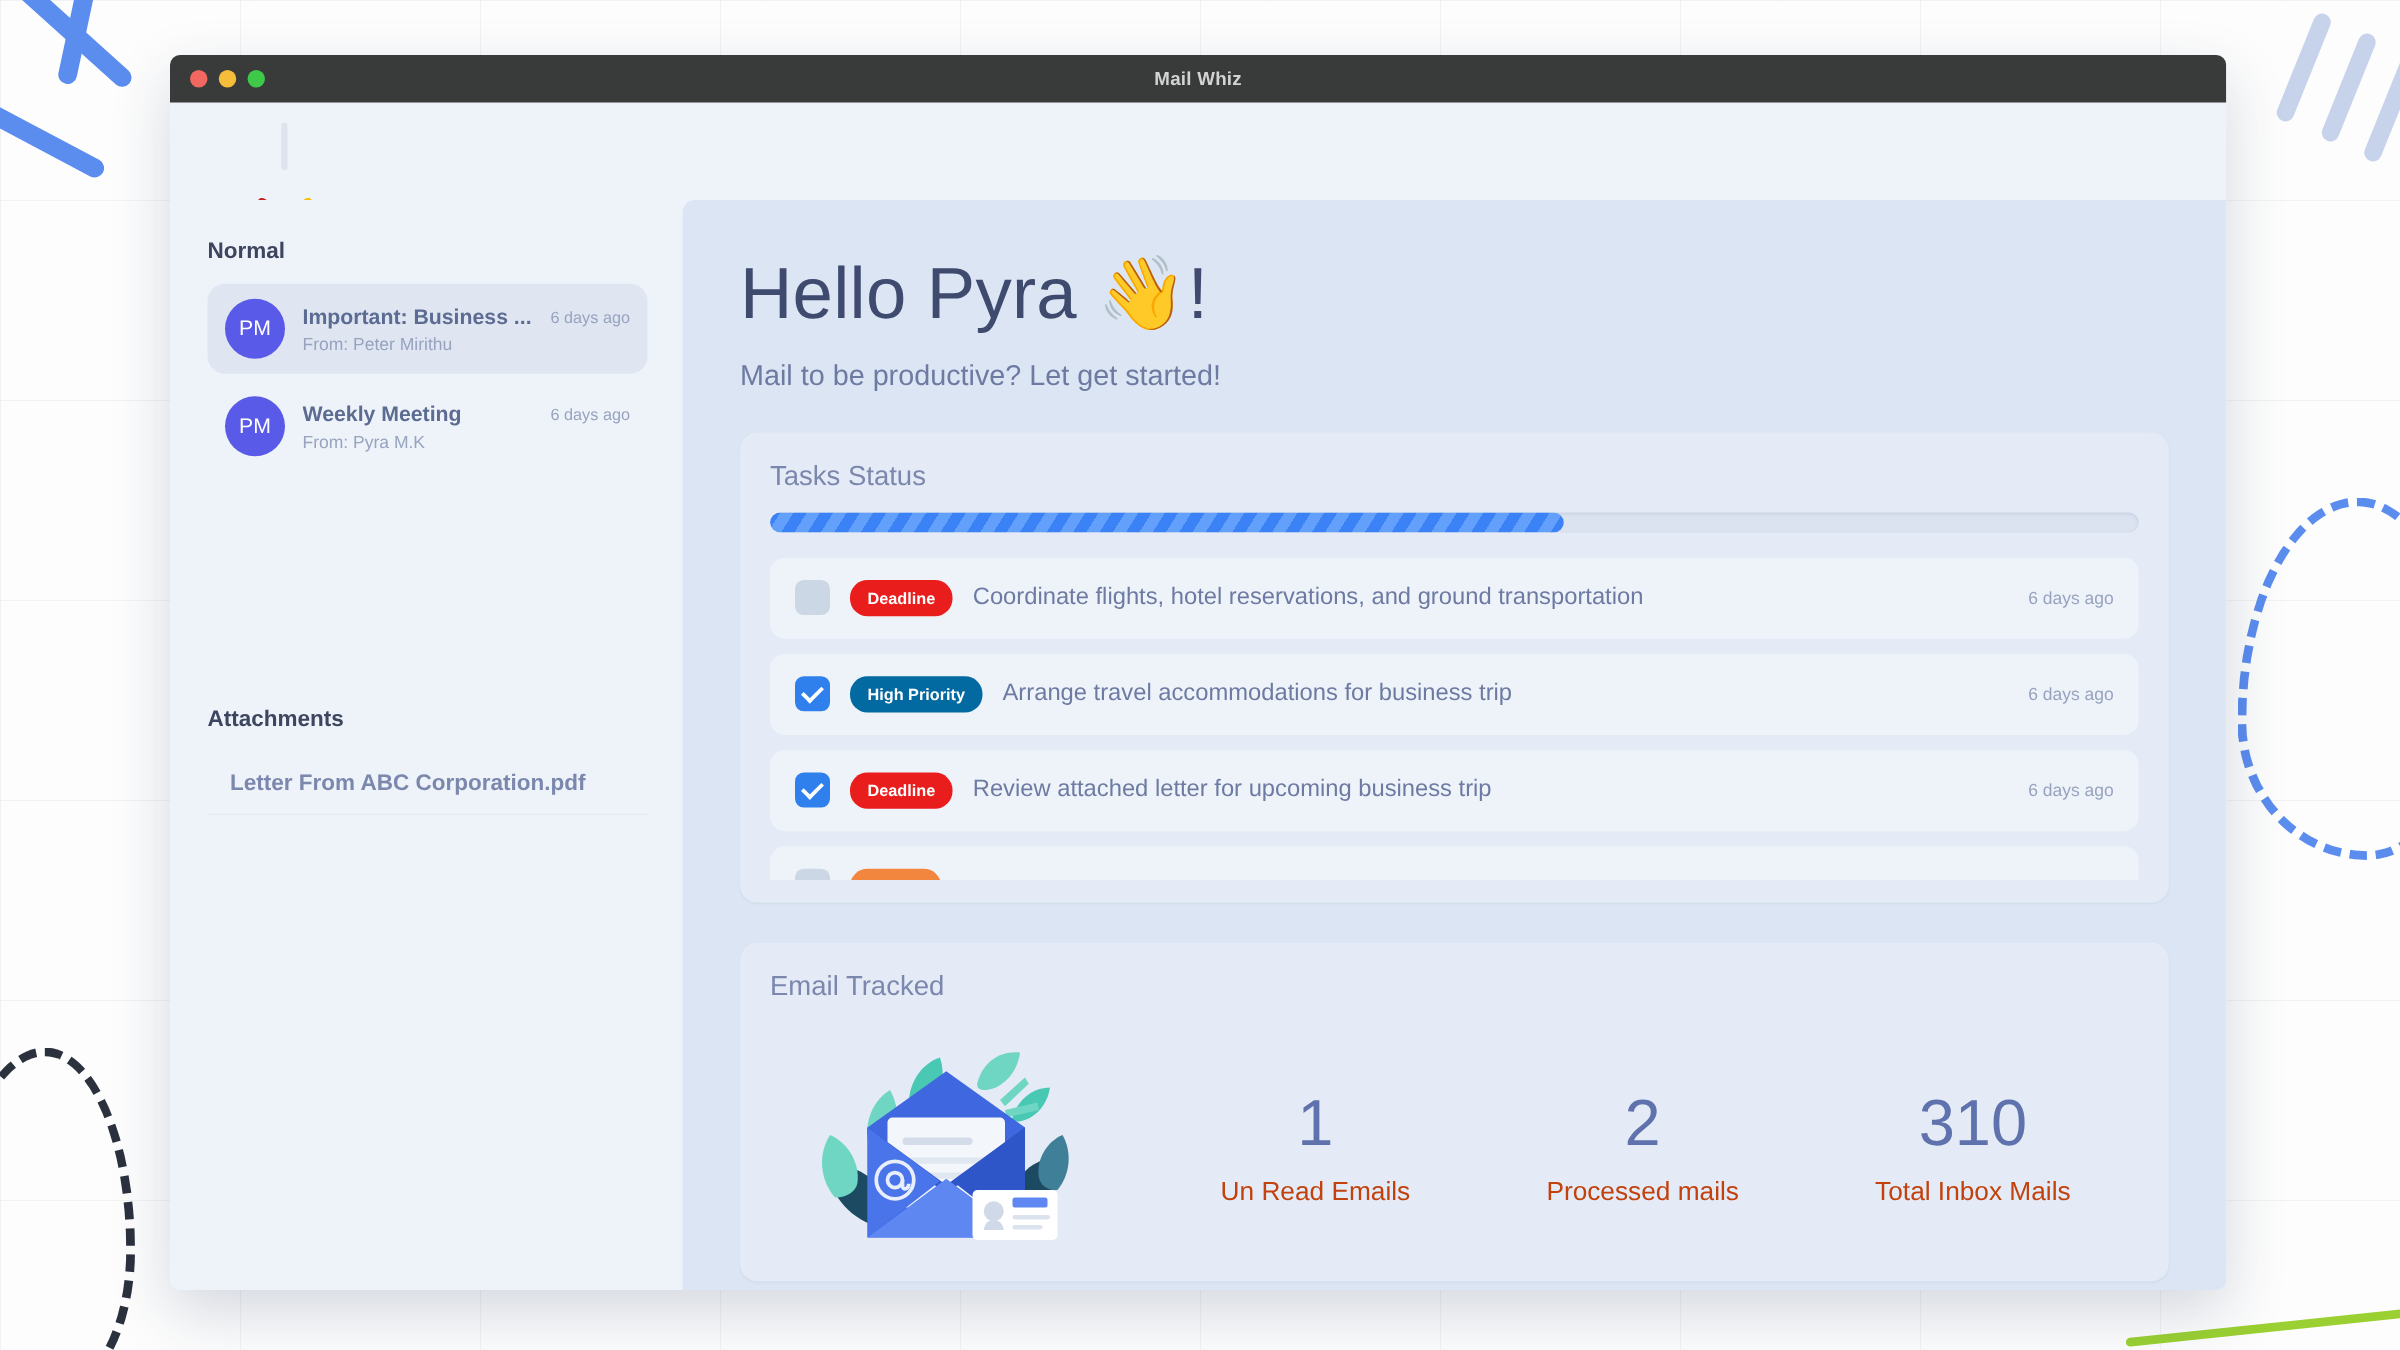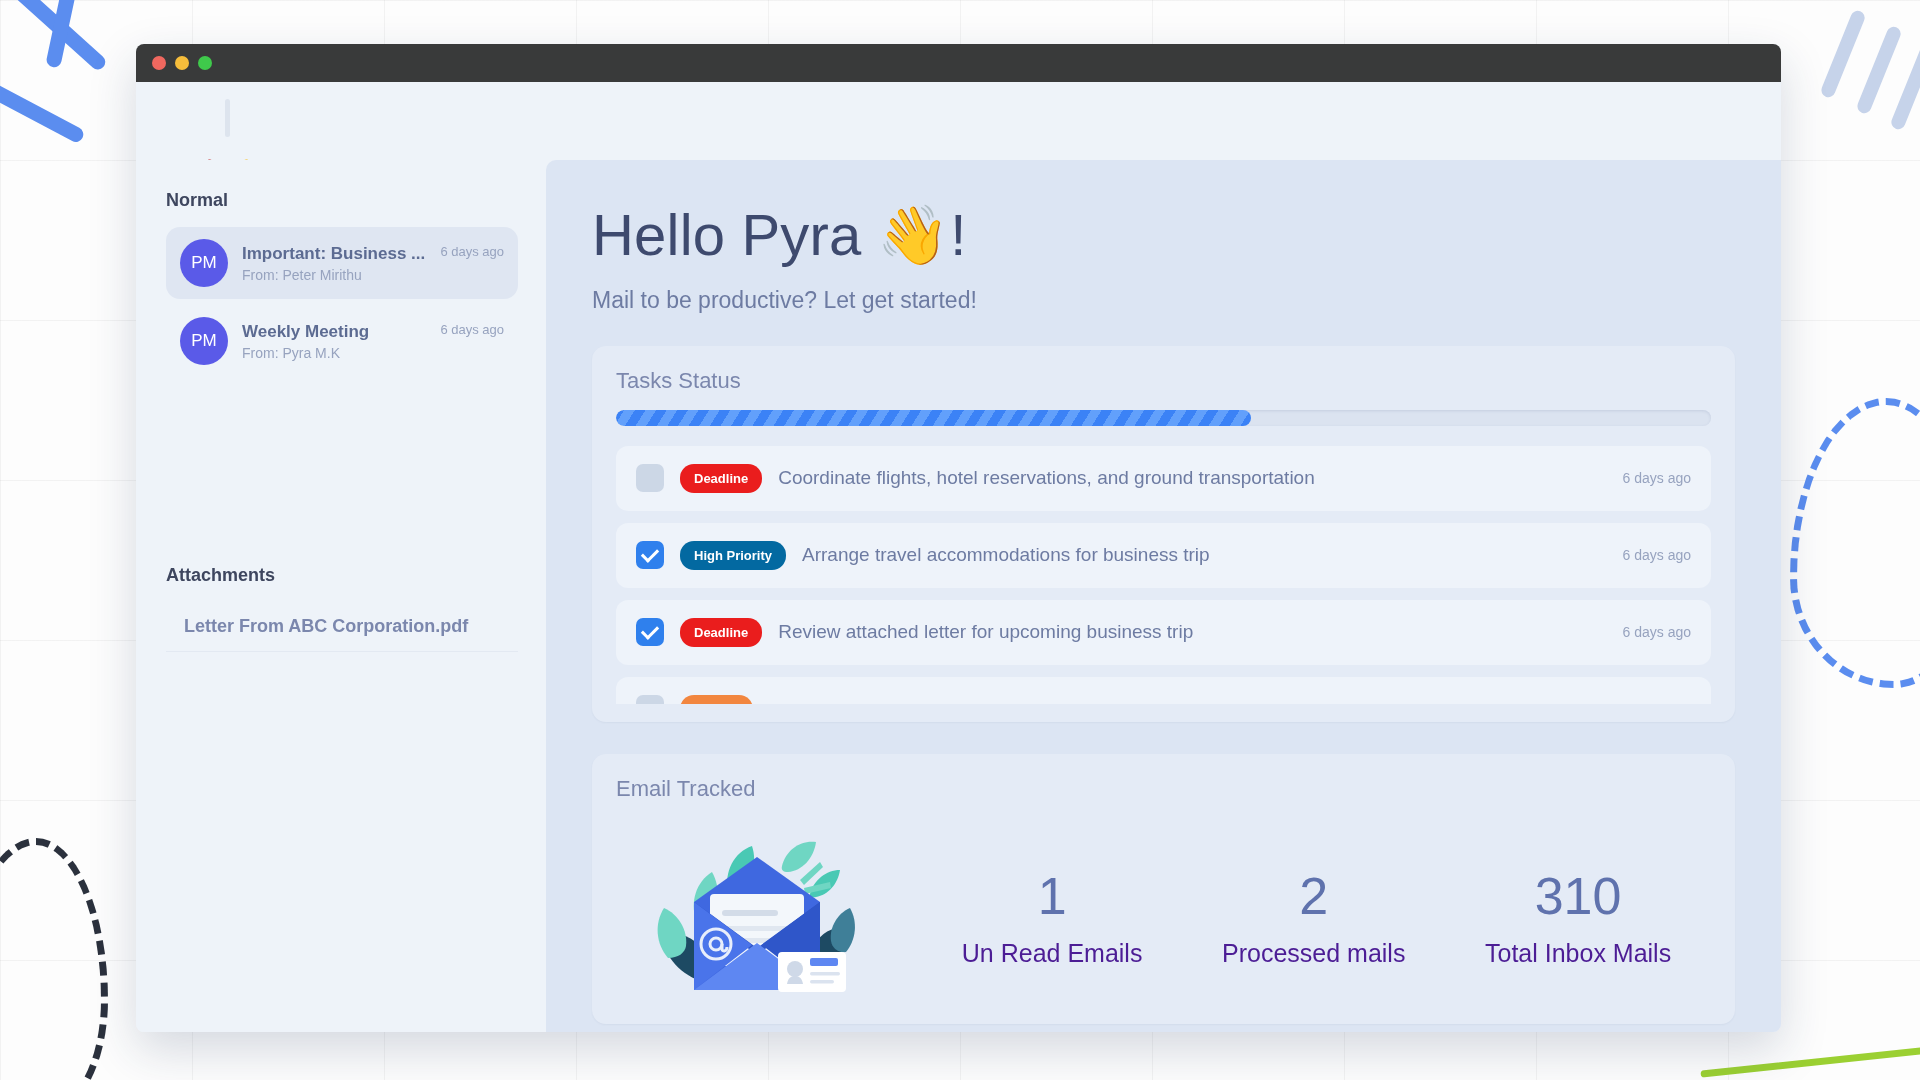--- a/index.html
+++ b/index.html
@@ -137,21 +137,21 @@
   }
   .mail-item.active { background: #dfe6f2; }
   .mail-avatar {
     width: 48px; height: 48px; border-radius: 50%;
     background: #5a5ae8; color: #ffffff;
     display: flex; align-items: center; justify-content: center;
     font-size: 17px; font-weight: 500;
     flex: 0 0 auto;
   }
   .mail-text { flex: 1 1 auto; min-width: 0; }
-  .mail-row1 { display: flex; align-items: flex-start; gap: 8px; }
+  .mail-row1 { display: flex; align-items: center; gap: 8px; }
   .mail-subject {
     font-size: 17px; font-weight: bold; color: #5c6b92;
     white-space: nowrap; overflow: hidden; text-overflow: ellipsis;
     flex: 1 1 auto;
   }
   .mail-time { font-size: 13px; color: #97a3bf; white-space: nowrap; flex: 0 0 auto; }
   .mail-from { font-size: 14px; color: #97a3bf; margin-top: 3px; }
   #attachments-block { margin-top: 182px; }
   #attachment-item {
     font-size: 18px; font-weight: bold; color: #7b87ad;
@@ -244,21 +244,21 @@
 
   
   #tracked-body {
     display: flex; align-items: center;
     padding-top: 14px;
   }
   #envelope-art { width: 250px; height: 170px; flex: 0 0 auto; margin-left: 16px; }
   #stats { flex: 1 1 auto; display: flex; justify-content: space-around; padding-left: 40px; }
   .stat { text-align: center; }
   .stat-value { font-size: 52px; color: #5f72ad; font-weight: 400; line-height: 1; }
-  .stat-label { font-size: 25px; color: #4c1d95; margin-top: 17px; }
+  .stat-label { font-size: 21px; color: #c2410c; margin-top: 17px; }
 </style>
 </head>
 <body>
 
 <div id="page">
 
   <div class="deco">
     <div class="stroke" style="left:-10px; top:16px; width:130px; height:15px; transform:rotate(42deg);"></div>
     <div class="stroke" style="left:-40px; top:100px; width:130px; height:15px; transform:rotate(28deg);"></div>
     <div class="stroke" style="left:54px; top:-18px; width:15px; height:86px; transform:rotate(12deg);"></div>
@@ -277,20 +277,21 @@
   <div class="green-line" style="left:1700px; top:1056px; width:280px; transform:rotate(-6deg);"></div>
 
   <div id="window">
 
     <div id="titlebar">
       <div id="traffic">
         <span class="dot red"></span>
         <span class="dot yellow"></span>
         <span class="dot green"></span>
       </div>
+      <div id="window-title">Mail Whiz</div>
     </div>
 
     <div id="app-header">
       <div id="brand">
         <span id="brand-name">Mail Whizz</span>
         <span id="brand-sep"></span>
         <span>
           <svg id="gmail-logo" viewBox="0 0 50 38">
             <path d="M4 38h8V19L2 11v23a4 4 0 0 0 4 4z" fill="#4285f4"></path>
             <path d="M38 38h8a4 4 0 0 0 4-4V11l-10 8z" fill="#34a853"></path>

